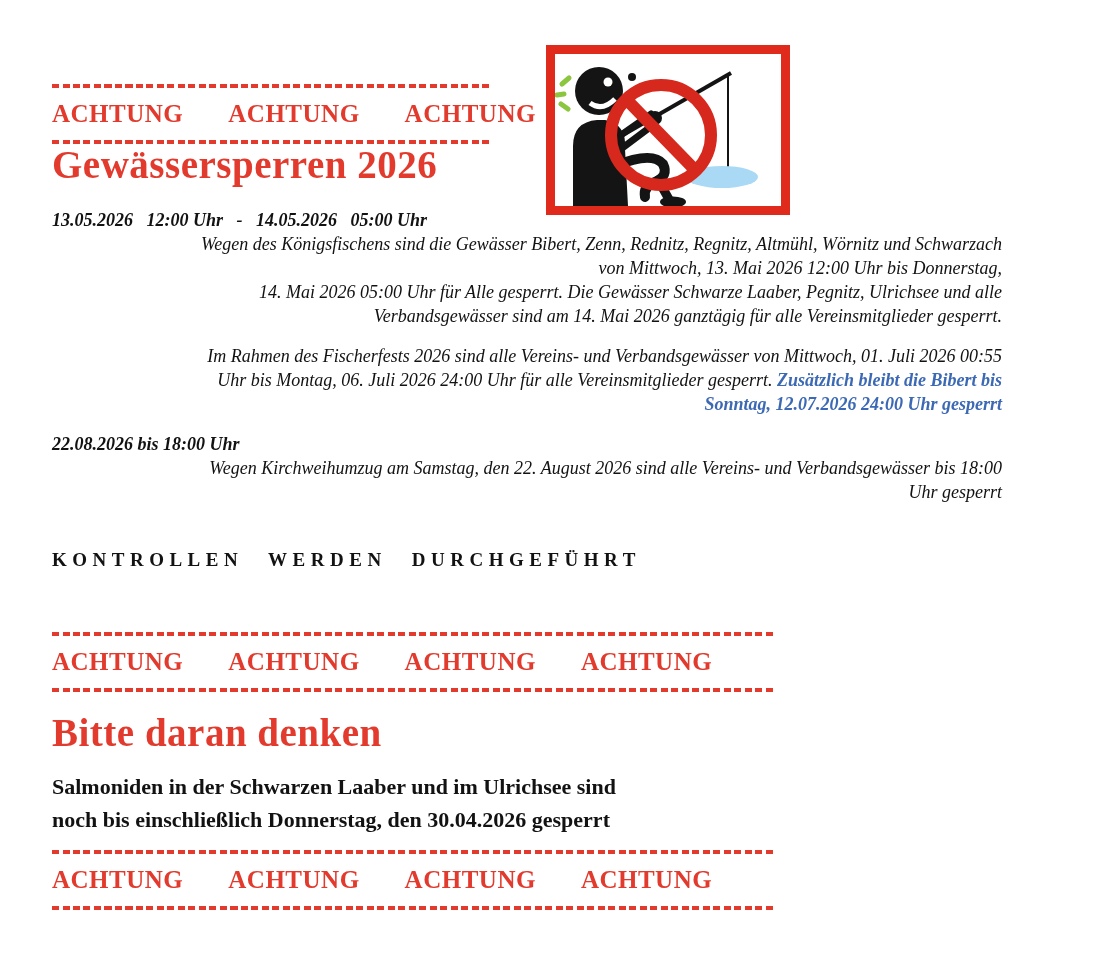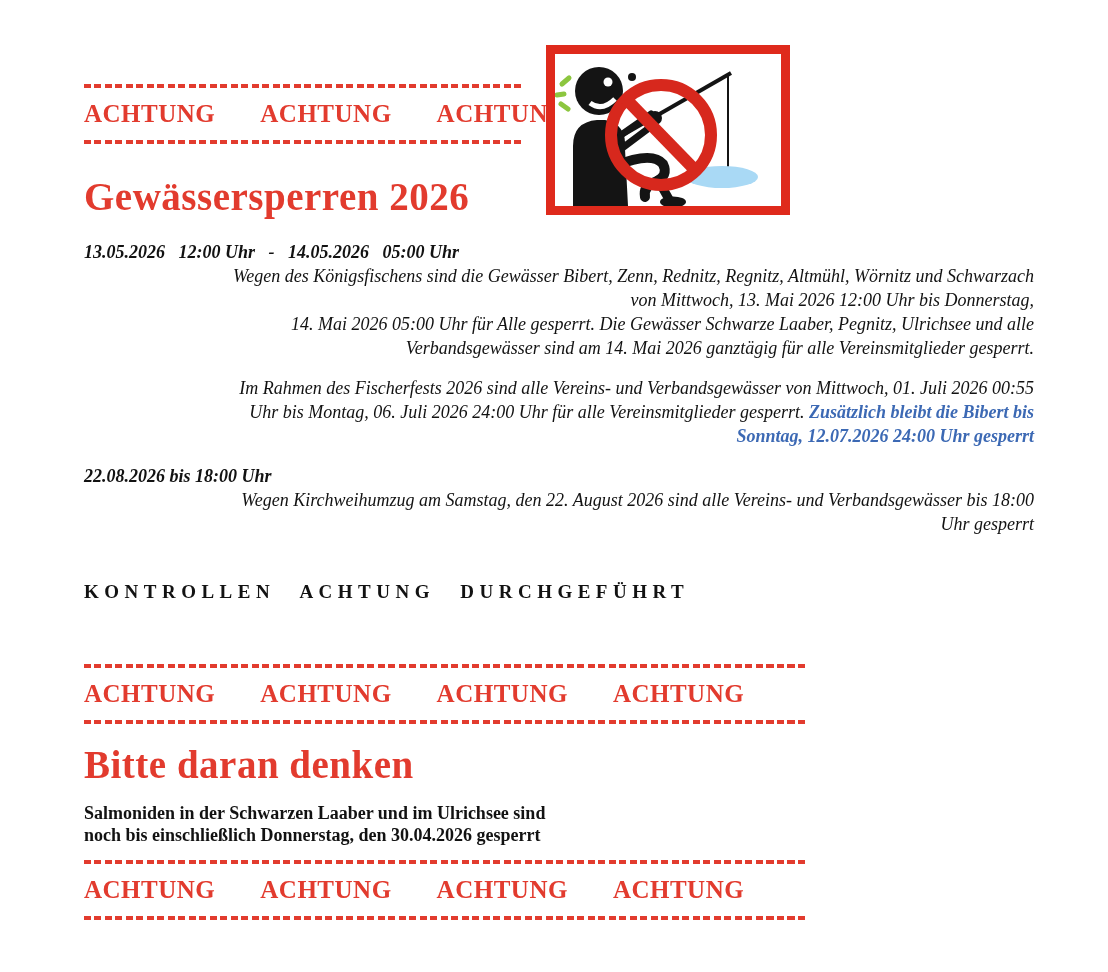--- a/index.html
+++ b/index.html
@@ -11,21 +11,21 @@
     --grass-green:#8cc63f;
     --ink:#121212;
   }
   *{margin:0;padding:0;box-sizing:border-box;}
   html,body{background:#fff;}
   .page{
     position:relative;
     width:1108px;
     height:972px;
     background:#fff;
-    padding:84px 0 0 84px;
+    padding:84px 0 0 52px;
     font-family:"Liberation Serif","DejaVu Serif",serif;
     color:var(--ink);
     overflow:hidden;
   }
   
   .banner{width:438px;}
   .banner.wide{width:721px;}
   .dash-line{
     height:4px;
     background:repeating-linear-gradient(to right,
@@ -38,21 +38,20 @@
     margin:11px 0;
     line-height:30px;
     font-size:25px;
     font-weight:bold;
     letter-spacing:0.5px;
     color:var(--accent-red);
     white-space:nowrap;
   }
   
   .main-title{
-    margin-top:32px;
     font-size:39px;
     line-height:42px;
     font-weight:bold;
     color:var(--accent-red);
     letter-spacing:0.5px;
   }
   .reminder-title{margin-top:20px;font-family:Liberation Serif, serif;}
   
   .section{margin-top:16px;width:950px;font-style:italic;}
   .section.first{margin-top:22px;}
@@ -76,22 +75,22 @@
     margin-top:44px;
     font-size:19px;
     line-height:24px;
     font-weight:bold;
     letter-spacing:5.5px;
     word-spacing:15px;
   }
   .banner-mid{margin-top:60px;}
   .reminder-note{
     margin-top:16px;
-    font-size:18px;
-    line-height:22px;
+    font-size:22px;
+    line-height:33px;
     font-weight:bold;
     white-space:pre-wrap;
   }
   .banner-bottom{margin-top:14px;}
   
   .no-fishing-figure{
     position:absolute;
     left:546px;
     top:45px;
     width:244px;
@@ -163,21 +162,21 @@
 Uhr bis Montag, 06. Juli 2026 24:00 Uhr für alle Vereinsmitglieder gesperrt. </span><span class="highlight">Zusätzlich bleibt die Bibert bis
 Sonntag, 12.07.2026 24:00 Uhr gesperrt</span></div>
   </div>
 
   <div class="section">
     <div class="section-heading">22.08.2026 bis 18:00 Uhr</div>
     <div class="section-body">Wegen Kirchweihumzug am Samstag, den 22. August 2026 sind alle Vereins- und Verbandsgewässer bis 18:00
 Uhr gesperrt</div>
   </div>
 
-  <div class="kontrollen">KONTROLLEN ACHTUNG DURCHGEFÜHRT</div>
+  <div class="kontrollen">KONTROLLEN WERDEN DURCHGEFÜHRT</div>
 
   <div class="banner wide banner-mid">
     <div class="dash-line"></div>
     <div class="banner-words">
         <span>ACHTUNG</span>
         <span>ACHTUNG</span>
         <span>ACHTUNG</span>
         <span>ACHTUNG</span>
       </div>
     <div class="dash-line"></div>

